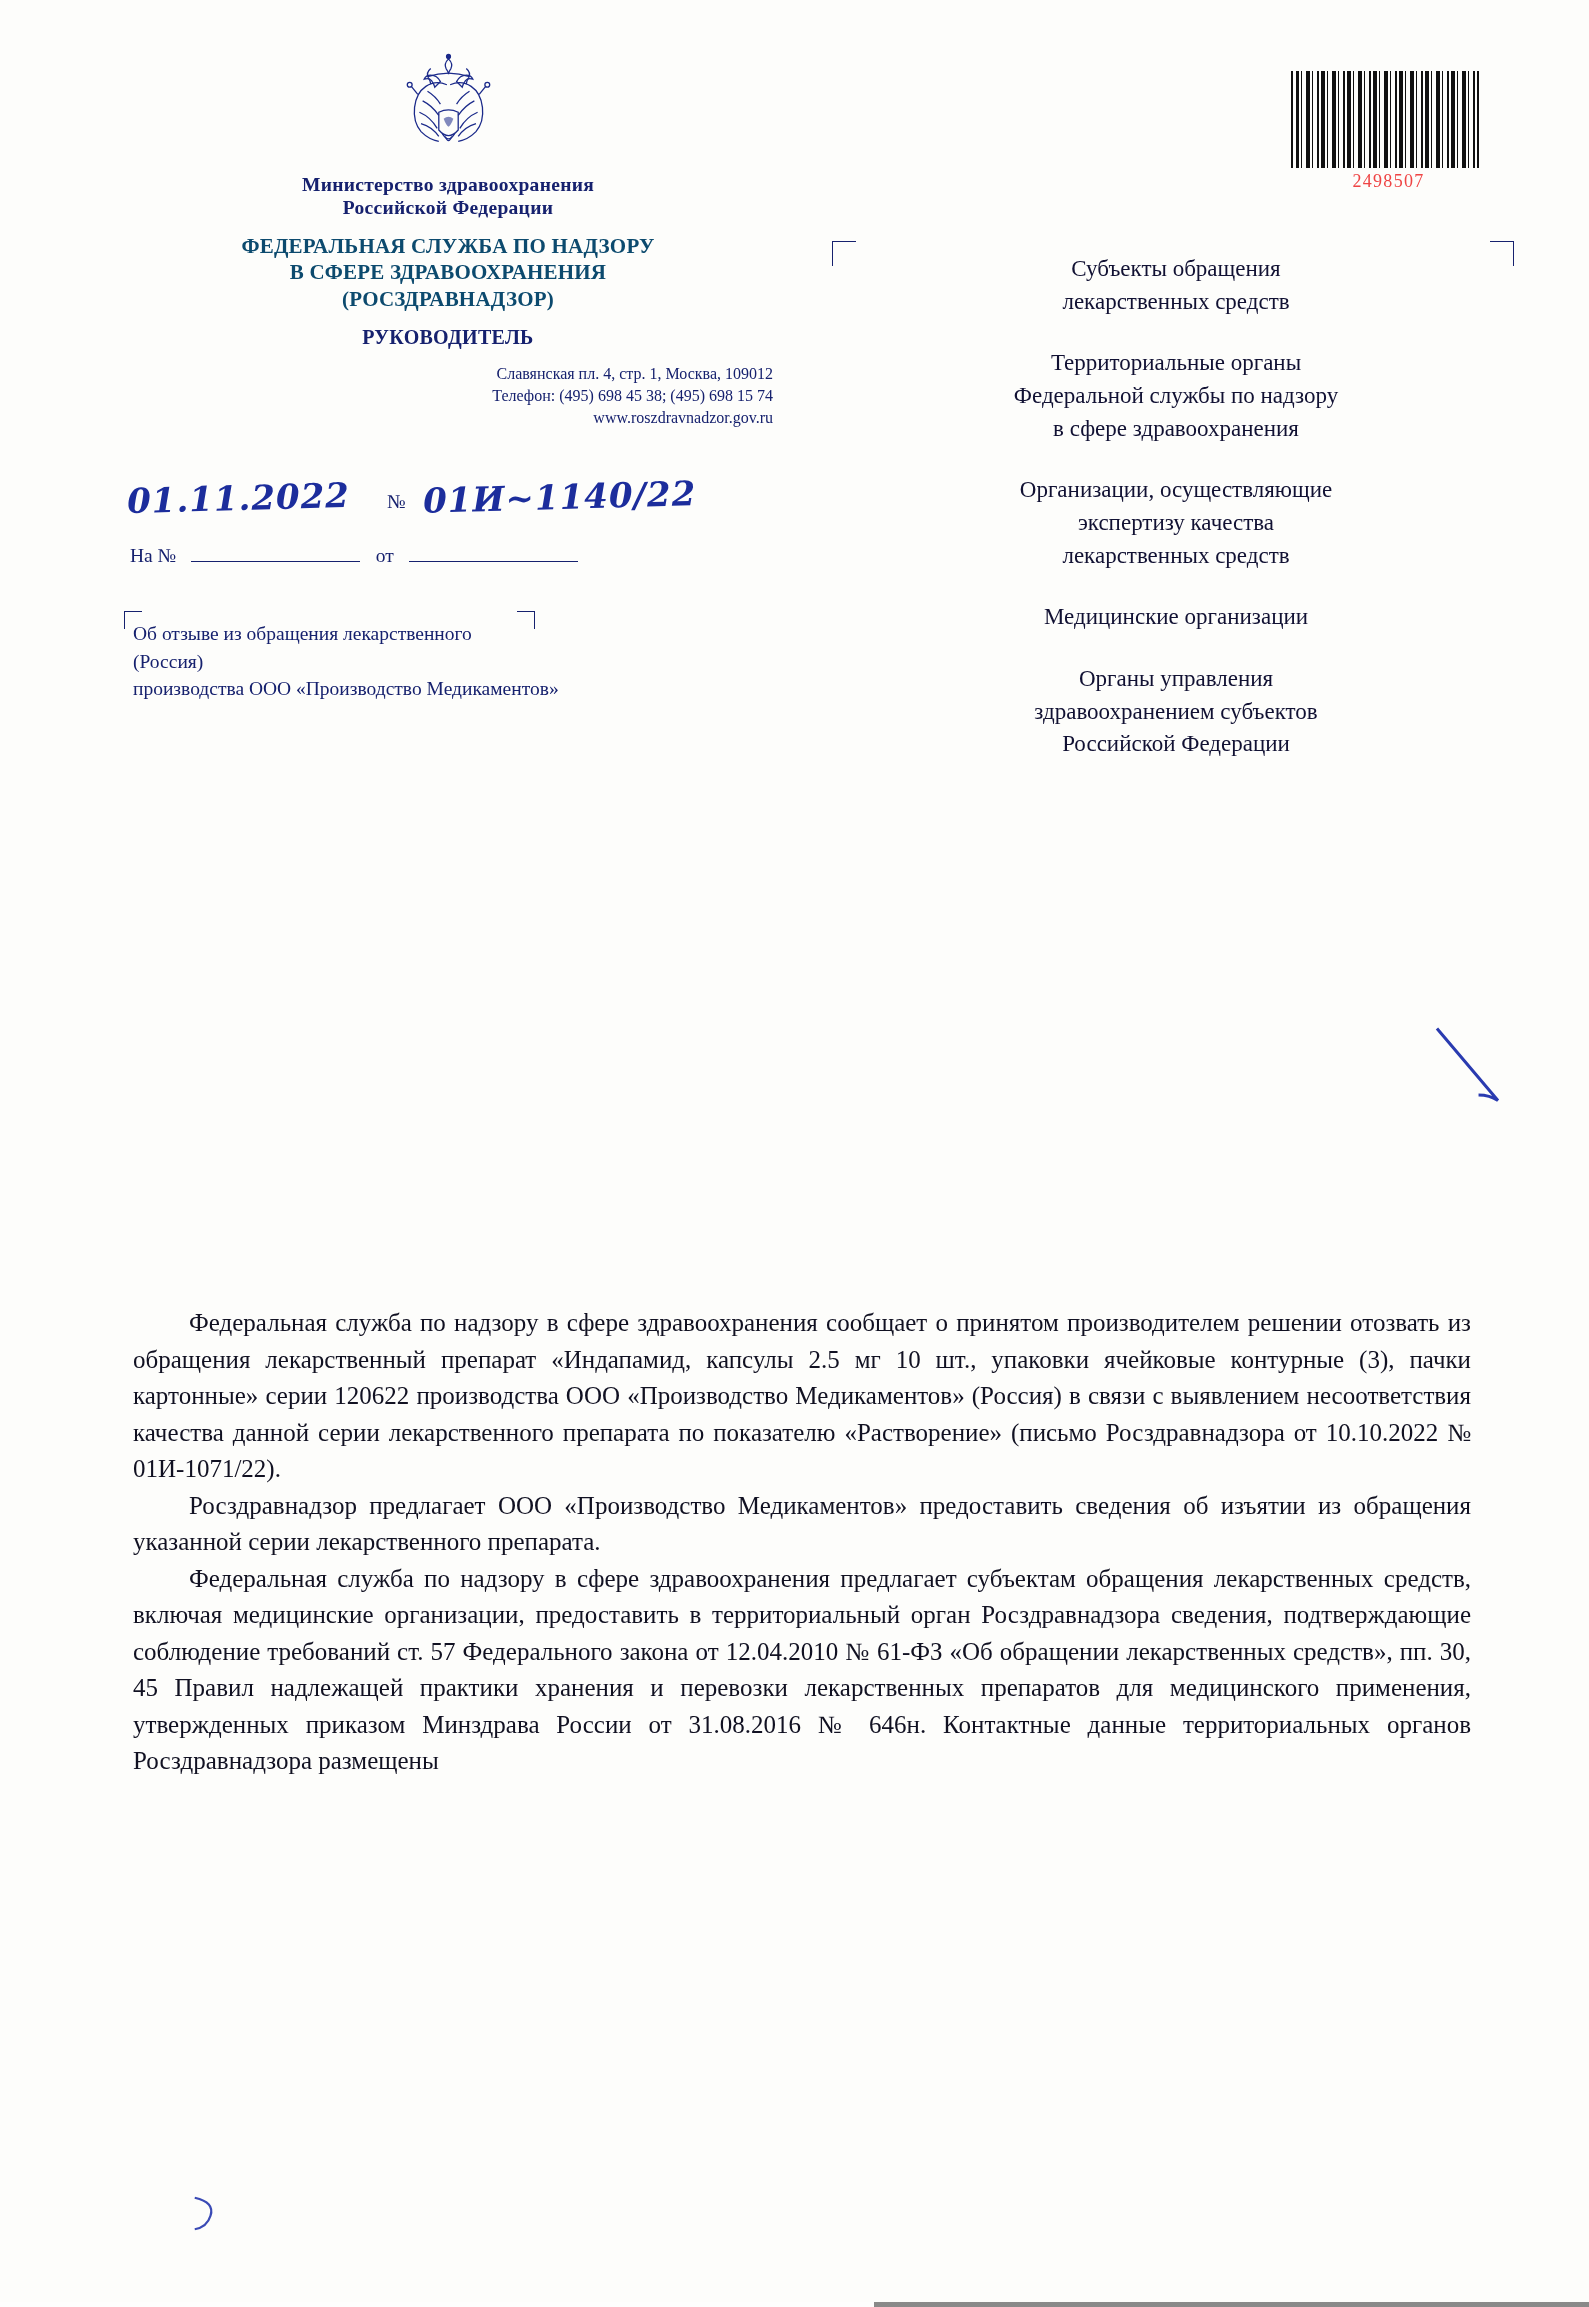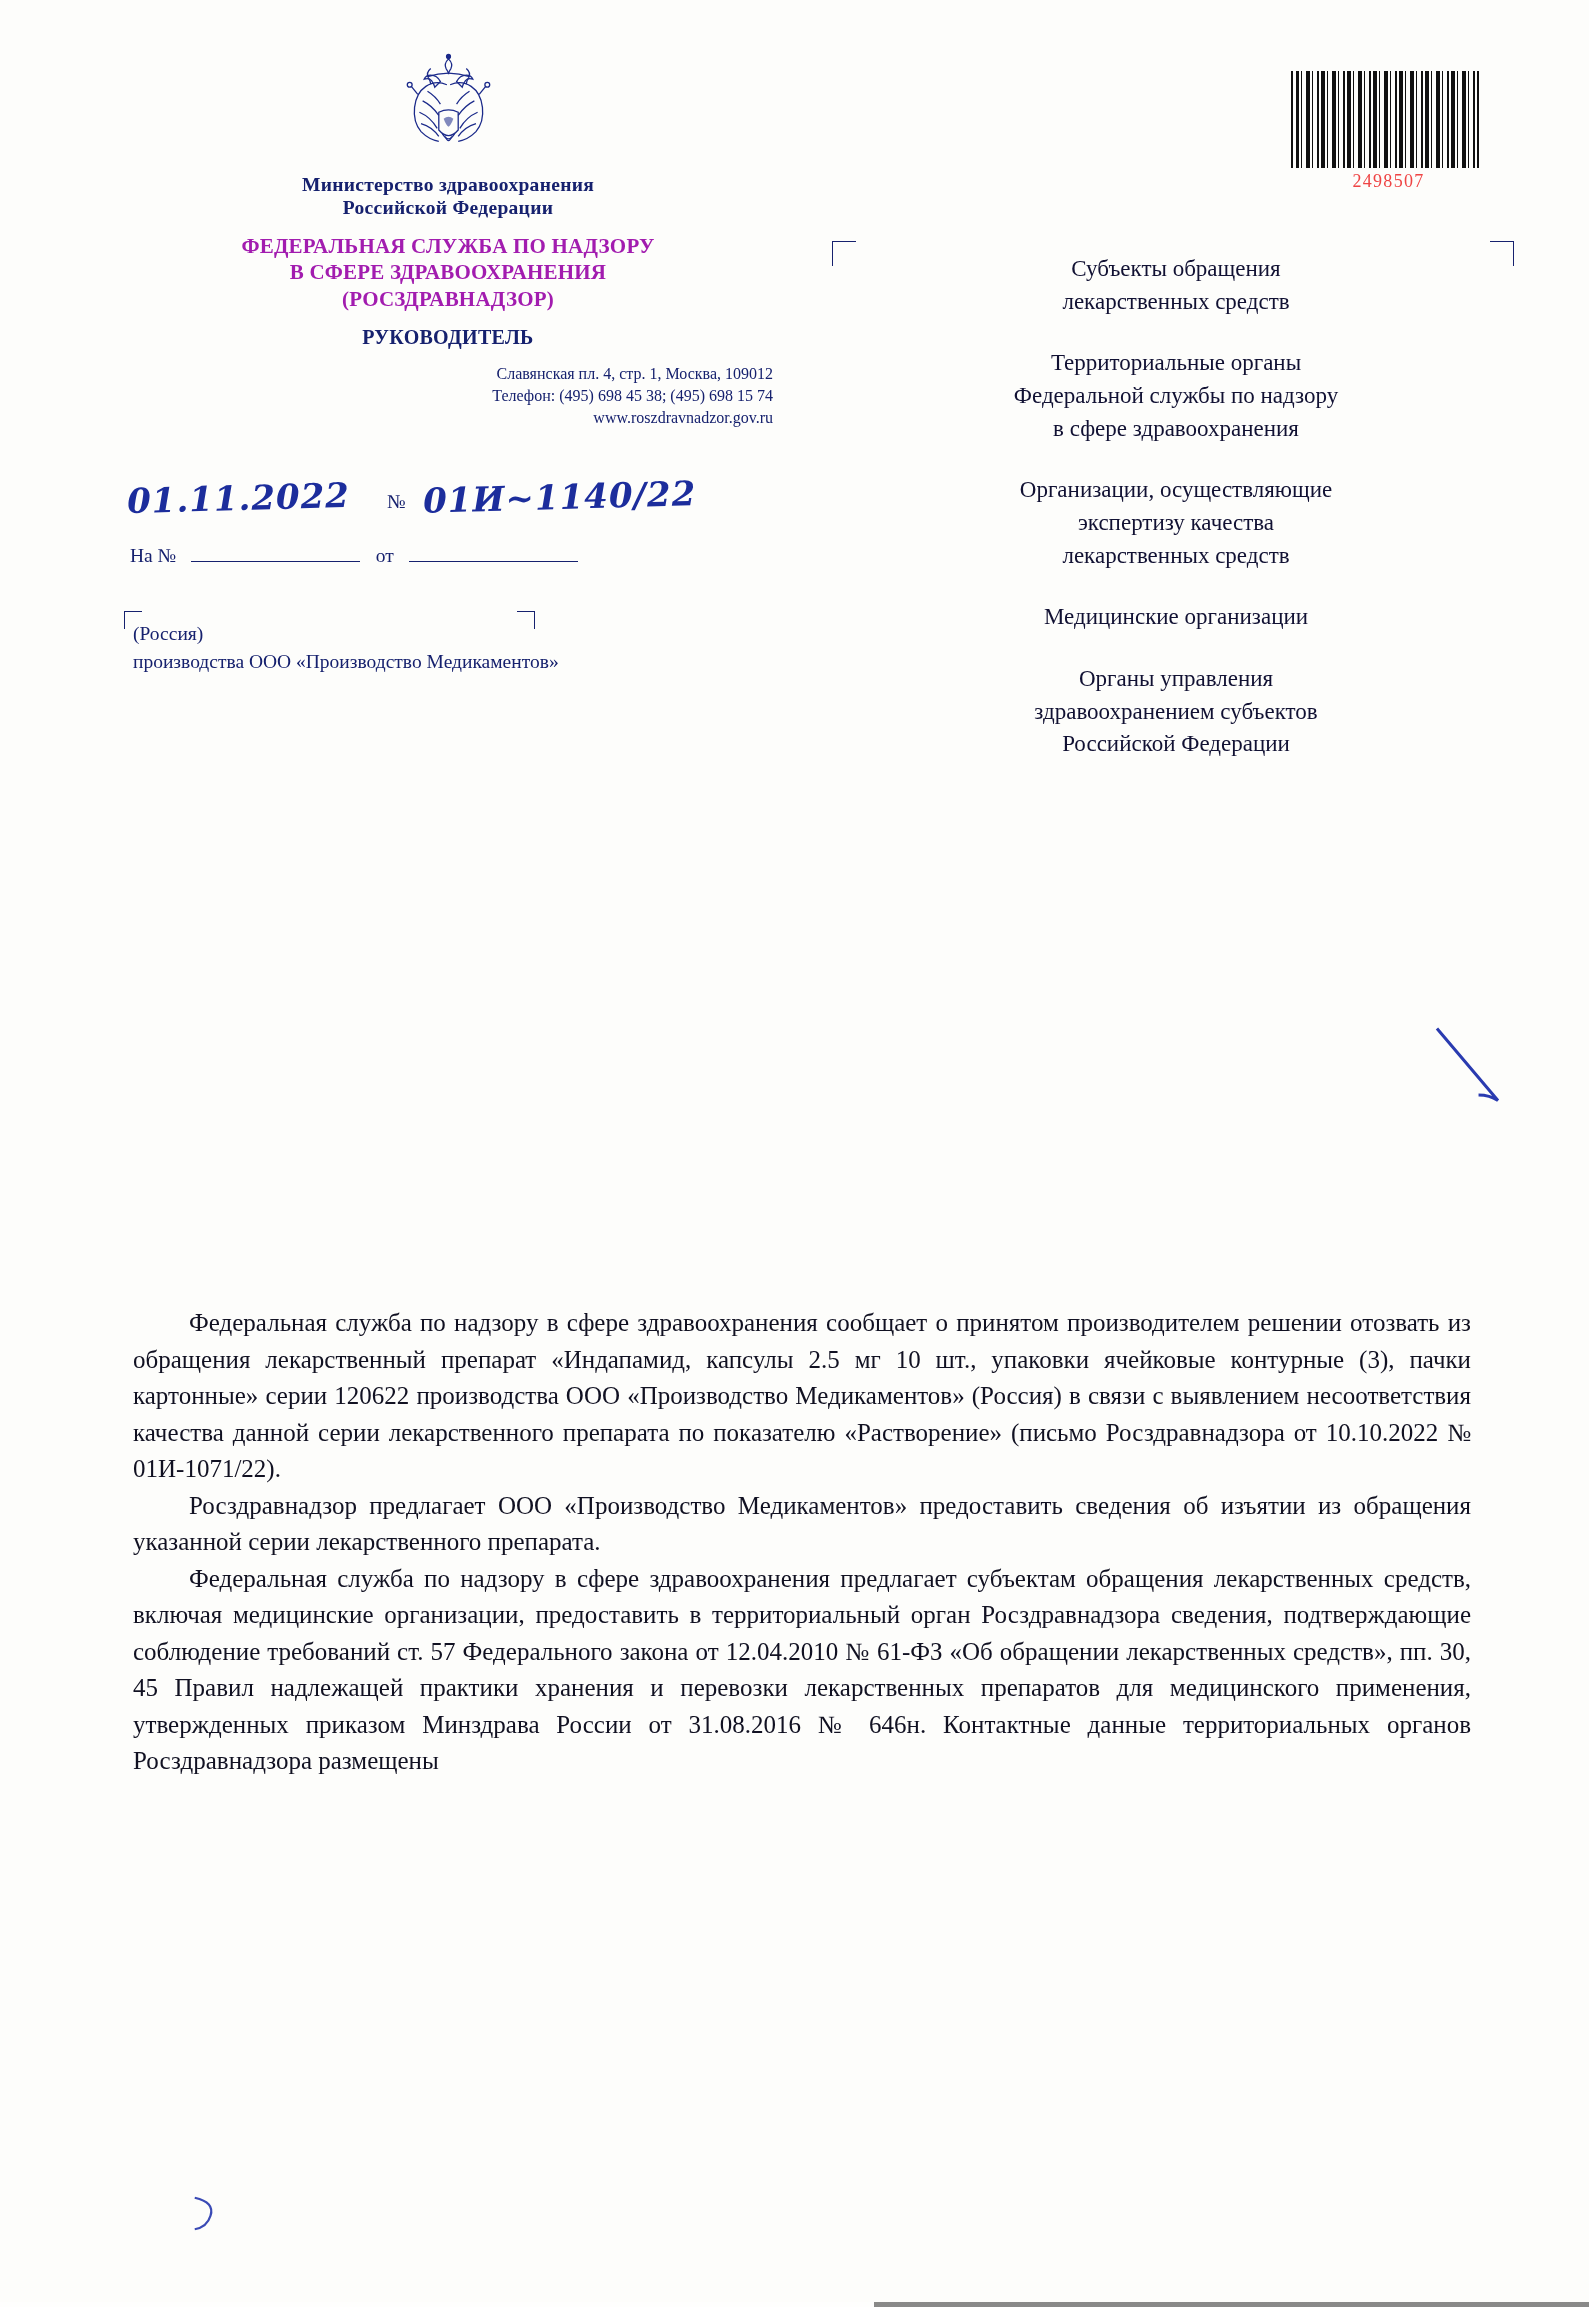--- a/index.html
+++ b/index.html
@@ -46,21 +46,21 @@
     letter-spacing: 0.3px;
     color: #16216e;
     margin-top: 3.9px;
   }
   .service-name {
     font-weight: bold;
     font-size: 21px;
     line-height: 1.25;
     letter-spacing: 0.2px;
     margin-top: 13px;
-    color: #a21caf;
+    color: #0c4a6e;
   }
   .chief {
     font-weight: bold;
     font-size: 20px;
     margin-top: 14.3px;
     letter-spacing: 0.3px;
     color: #16216e;
   }
   .addr-lines {
     font-size: 16px;
@@ -307,20 +307,21 @@
   <div class="reply-row">
     <span class="lbl">На №</span>
     <span class="rule"></span>
     <span class="lbl">от</span>
     <span class="rule"></span>
   </div>
 
   <div class="subject">
     <span class="corner-tl"></span>
     <span class="corner-tr"></span>
+    <p>Об отзыве из обращения лекарственного</p>
     <p>(Россия)</p>
     <p>производства ООО «Производство Медикаментов»</p>
   </div>
 
   <div class="barcode-box">
     <div class="barcode"></div>
     <div class="barcode-num">2498507</div>
   </div>
 
   <div class="addressee">

